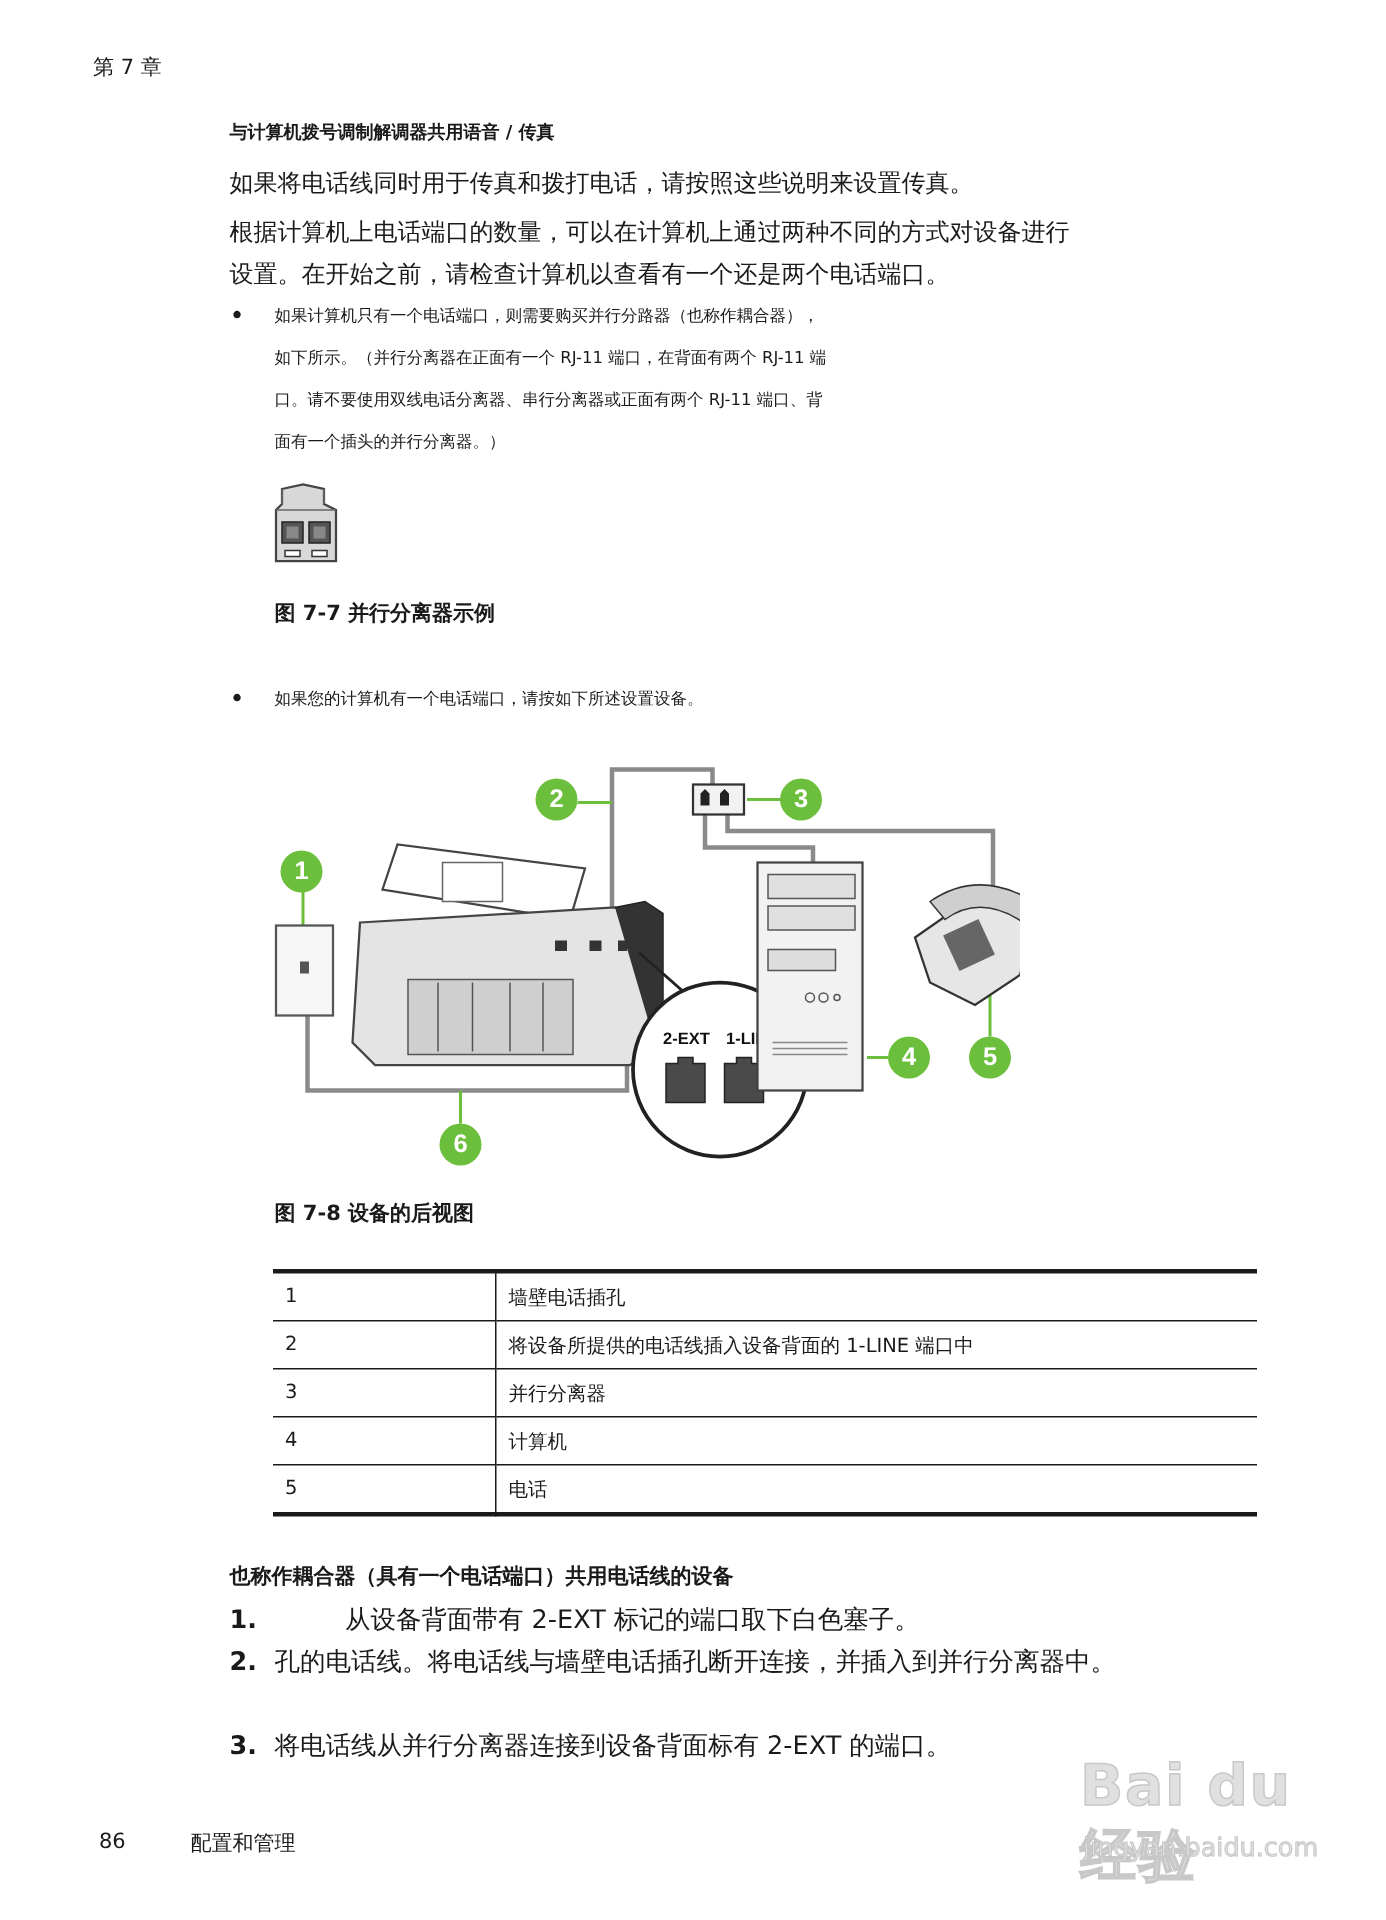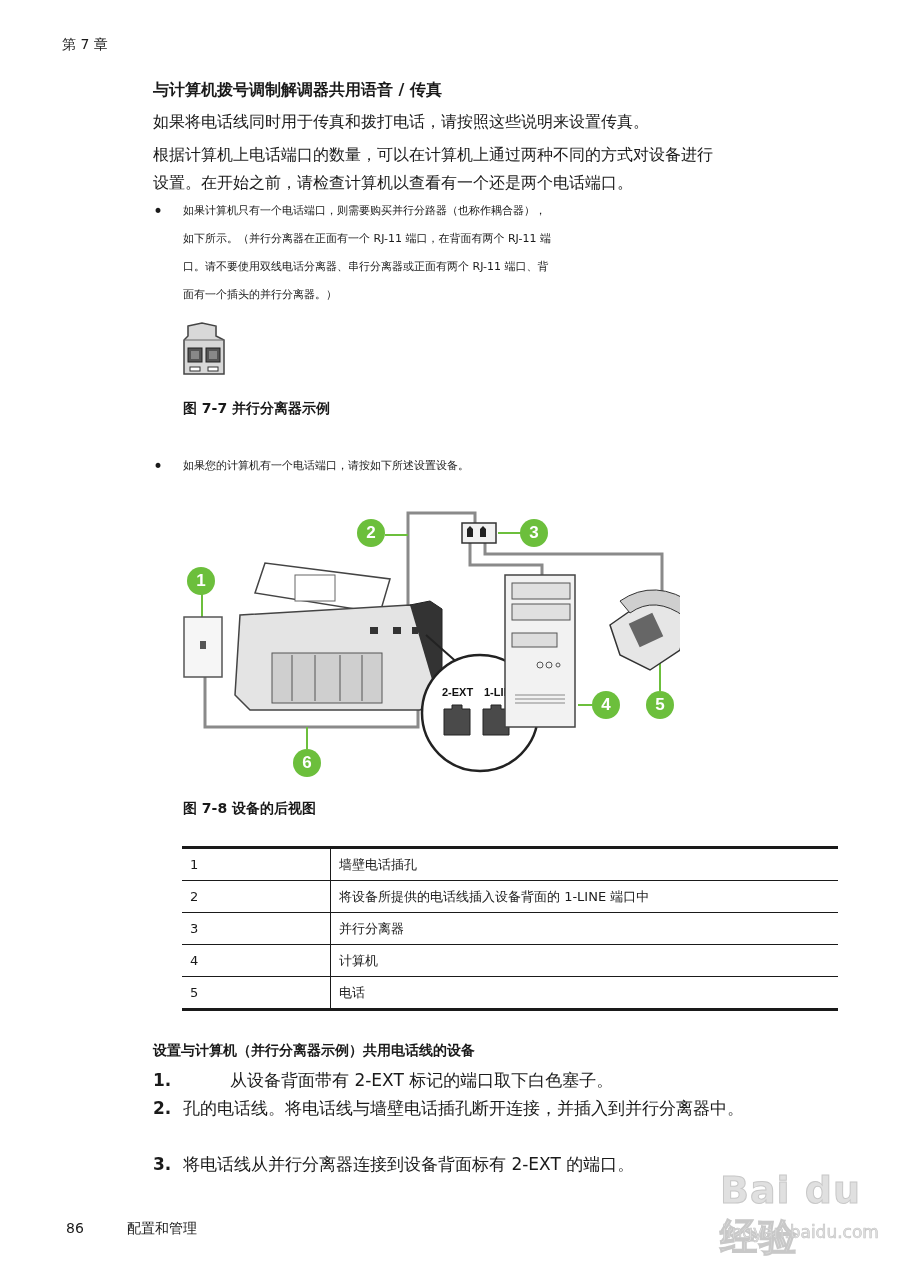--- a/index.html
+++ b/index.html
@@ -1,19 +1,19 @@
 <!DOCTYPE html>
 <html><head>
 <meta charset="utf-8">
 <style>
   html,body{margin:0;padding:0;background:#fff;}
   body{width:924px;height:1280px;position:relative;overflow:hidden;font-family:"DejaVu Sans","Liberation Sans",sans-serif;color:#1a1a1a;}
   .abs{position:absolute;}
   .chapter{left:62px;top:36px;font-size:14px;}
-  .h-section{left:153px;top:80px;font-size:16px;font-weight:bold;}
+  .h-section{left:153px;top:80px;font-size:12px;font-weight:bold;}
   .para{left:153px;font-size:16px;line-height:28px;width:690px;}
   .bullet{position:absolute;left:153px;font-size:17px;line-height:28px;}
   .bullet-text{position:absolute;left:183px;font-size:11px;line-height:28px;width:660px;}
   .caption{font-size:14px;font-weight:bold;}
   table.legend{position:absolute;left:182px;top:846px;width:656px;border-collapse:collapse;font-size:13px;}
   table.legend{border-top:3px solid #1a1a1a;border-bottom:3px solid #1a1a1a;}
   table.legend td{height:31px;border-bottom:1px solid #1a1a1a;padding:0 0 0 8px;vertical-align:middle;}
   table.legend tr:last-child td{border-bottom:none;}
   table.legend td.num{width:140px;border-right:1px solid #1a1a1a;}
   .step-num{position:absolute;left:153px;font-size:17px;font-weight:bold;line-height:28px;}
@@ -169,21 +169,21 @@
         <td class="num">4</td>
         <td>计算机</td>
       </tr>
     <tr>
         <td class="num">5</td>
         <td>电话</td>
       </tr>
   </tbody>
 </table>
 
-<div class="abs" style="left:153px;top:1042px;font-size:14px;font-weight:bold;">设置与计算机（并行分离器示例）共用电话线的设备</div>
+<div class="abs" style="left:153px;top:1042px;font-size:14px;font-weight:bold;">也称作耦合器（具有一个电话端口）共用电话线的设备</div>
 
 <div class="step-num" style="top:1066px;">1.</div>
 <div class="step-text" style="top:1066px;margin-left:47px;">
   <div>从设备背面带有 2-EXT 标记的端口取下白色塞子。</div>
 </div>
 
 <div class="step-num" style="top:1094px;">2.</div>
 <div class="step-text" style="top:1094px;">
   <div>孔的电话线。将电话线与墙壁电话插孔断开连接，并插入到并行分离器中。</div>
 </div>

